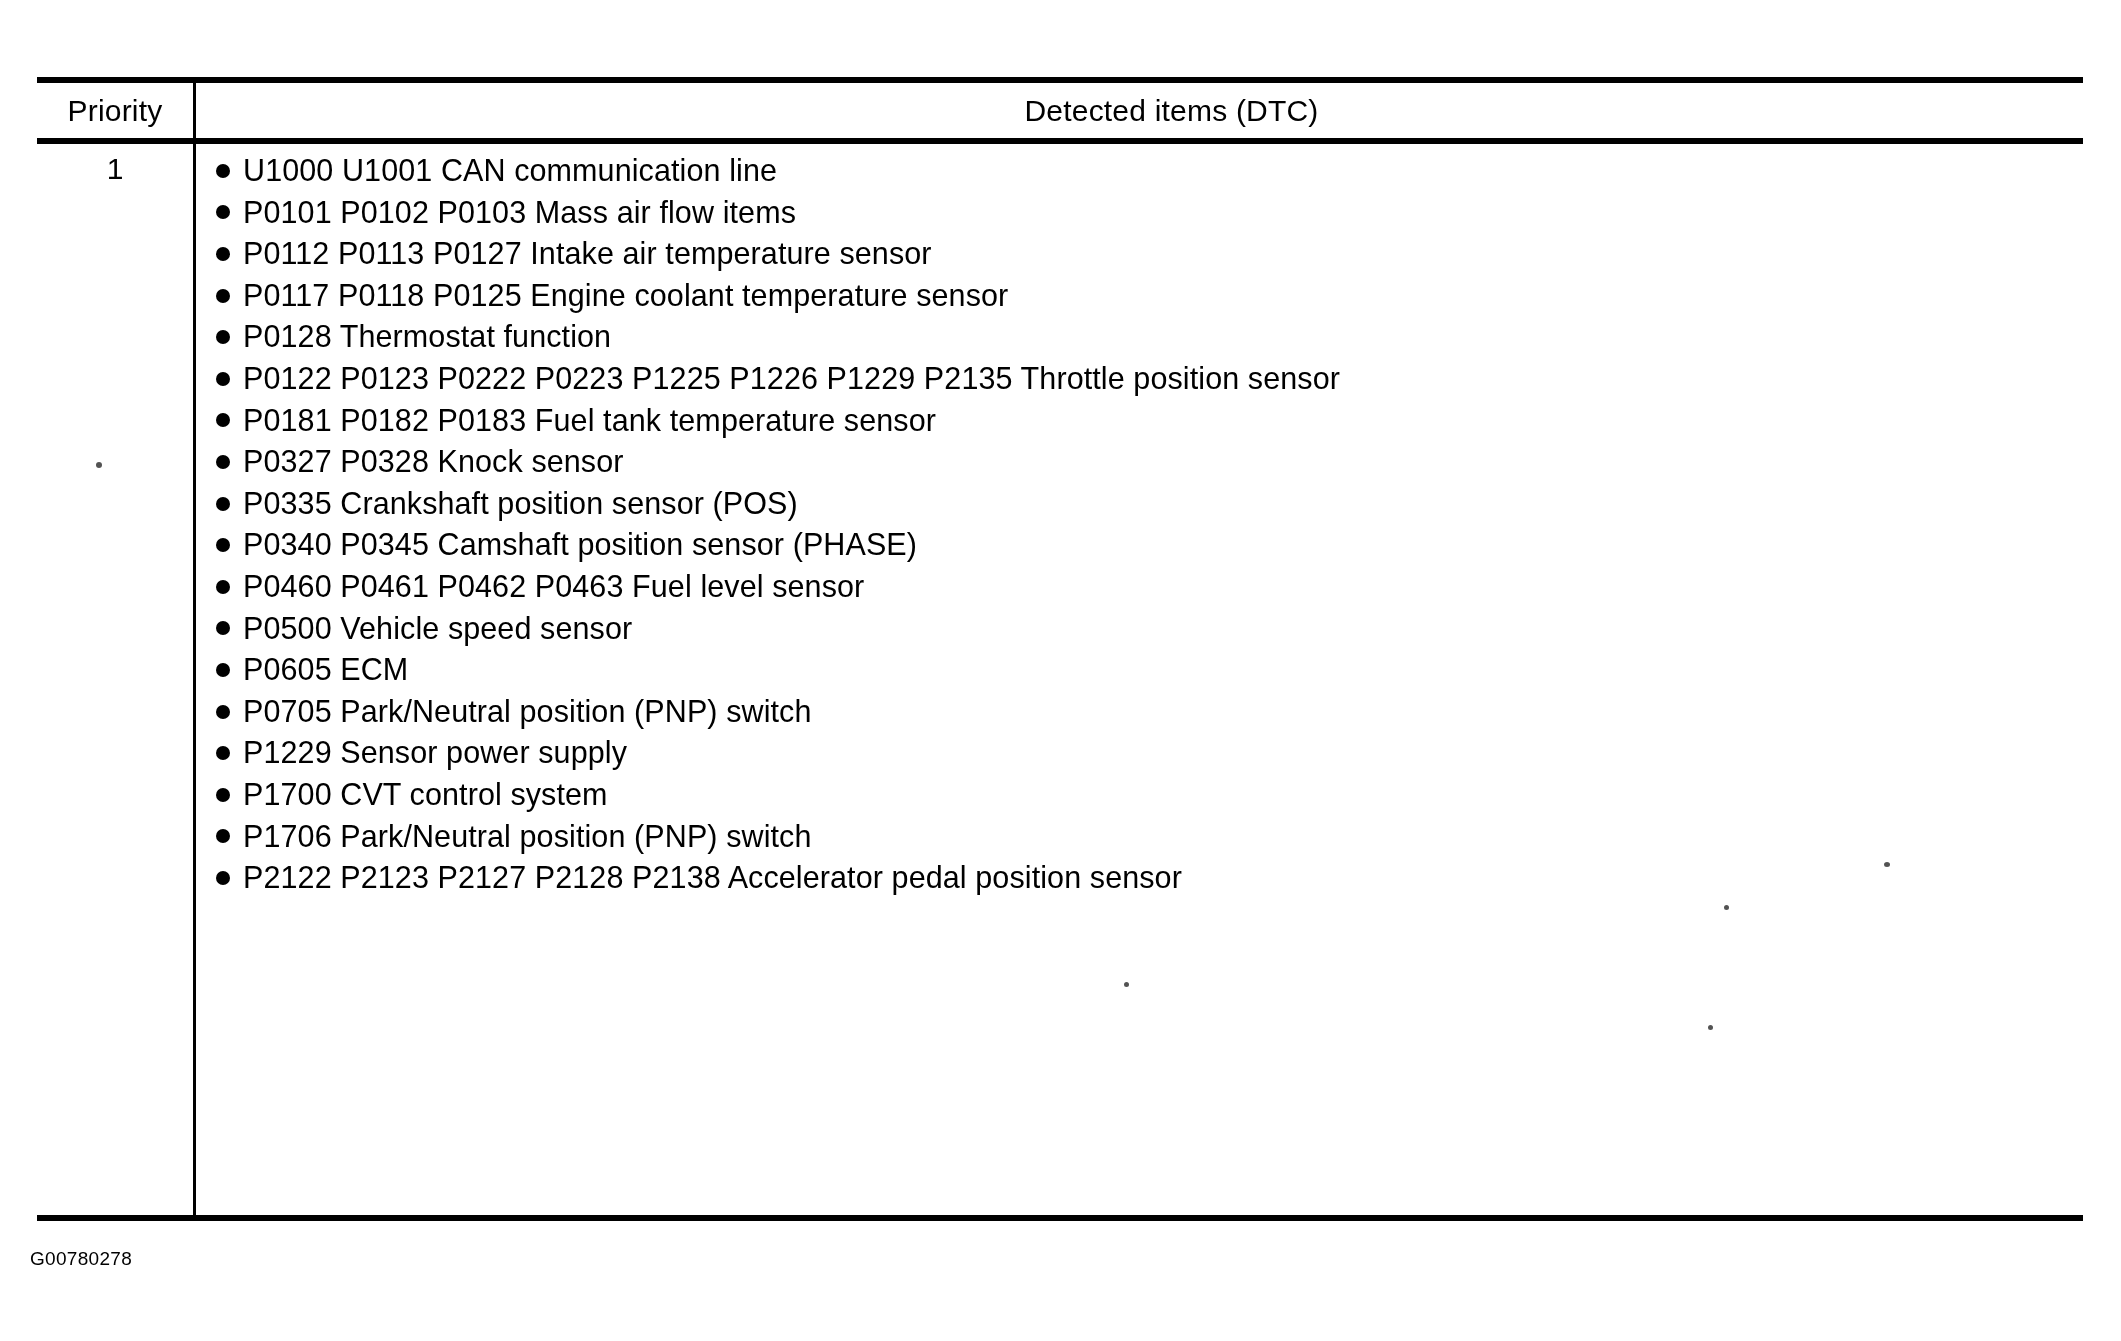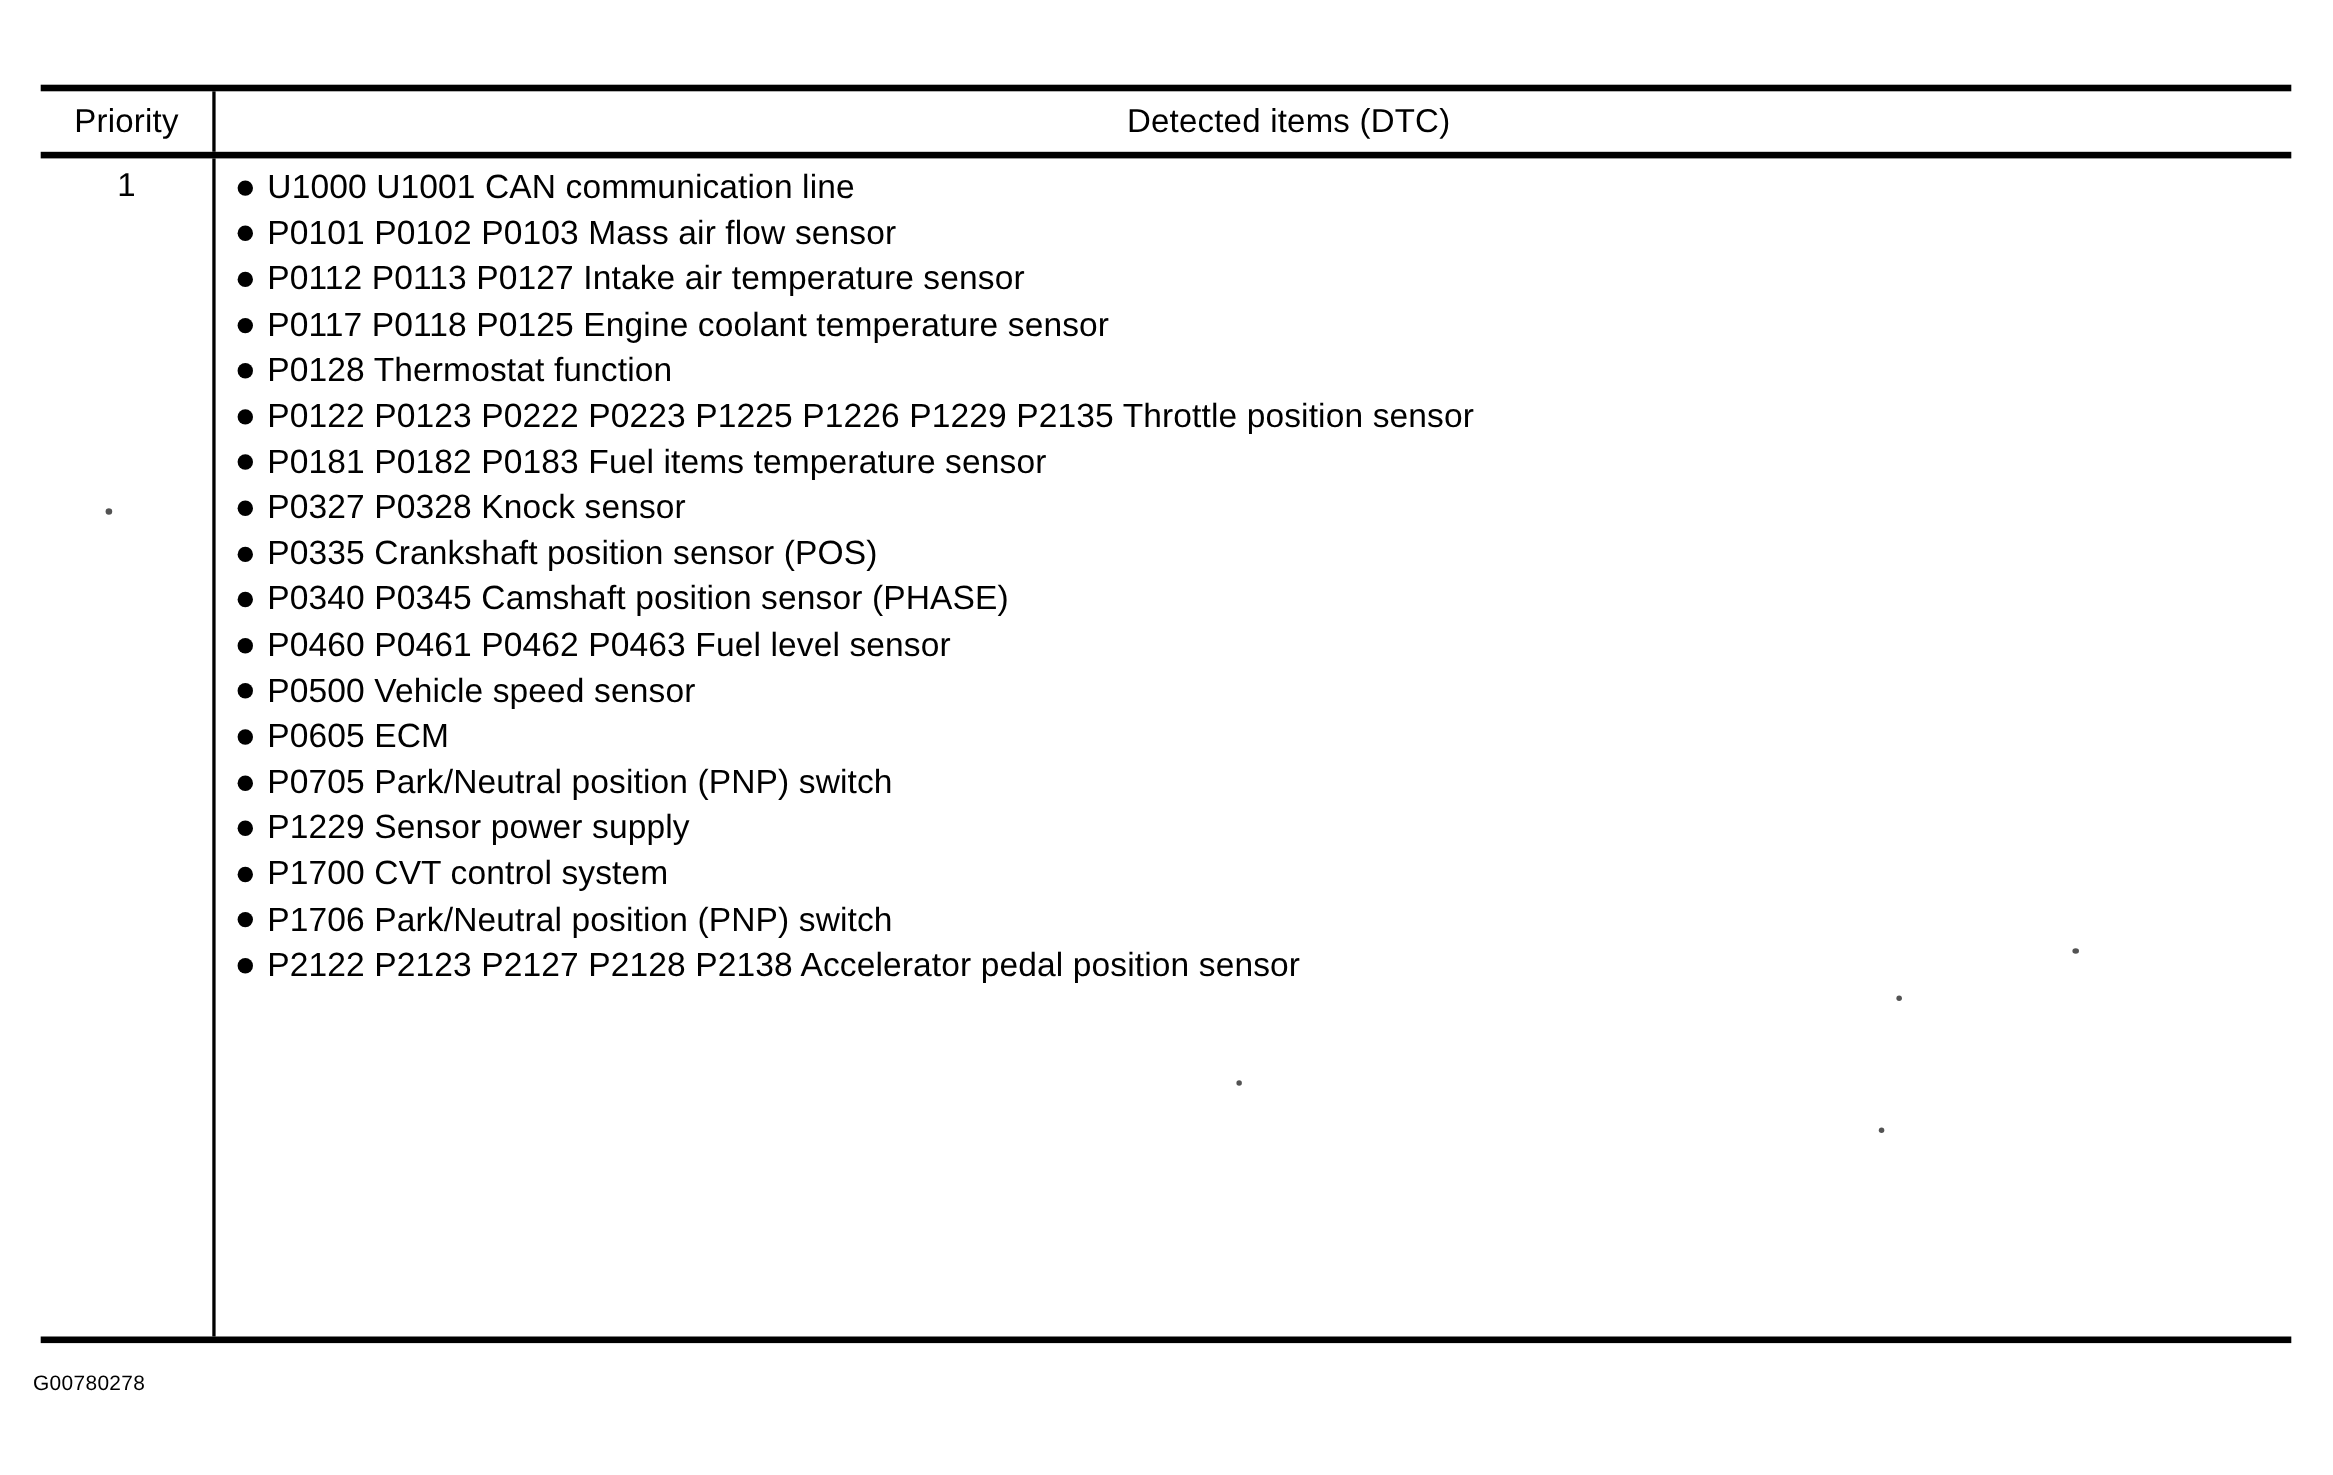--- a/index.html
+++ b/index.html
@@ -171,26 +171,26 @@
   <div class="header-row">
     <div class="th-priority">Priority</div>
     <div class="th-items">Detected items (DTC)</div>
   </div>
 
   <div class="priority-cell">1</div>
 
   <div class="items-cell">
     <ul class="dtc-list">
       <li><span class="bullet"></span><span>U1000 U1001 CAN communication line</span></li>
-      <li><span class="bullet"></span><span>P0101 P0102 P0103 Mass air flow sensor</span></li>
+      <li><span class="bullet"></span><span>P0101 P0102 P0103 Mass air flow items</span></li>
       <li><span class="bullet"></span><span>P0112 P0113 P0127 Intake air temperature sensor</span></li>
       <li><span class="bullet"></span><span>P0117 P0118 P0125 Engine coolant temperature sensor</span></li>
       <li><span class="bullet"></span><span>P0128 Thermostat function</span></li>
       <li><span class="bullet"></span><span>P0122 P0123 P0222 P0223 P1225 P1226 P1229 P2135 Throttle position sensor</span></li>
-      <li><span class="bullet"></span><span>P0181 P0182 P0183 Fuel items temperature sensor</span></li>
+      <li><span class="bullet"></span><span>P0181 P0182 P0183 Fuel tank temperature sensor</span></li>
       <li><span class="bullet"></span><span>P0327 P0328 Knock sensor</span></li>
       <li><span class="bullet"></span><span>P0335 Crankshaft position sensor (POS)</span></li>
       <li><span class="bullet"></span><span>P0340 P0345 Camshaft position sensor (PHASE)</span></li>
       <li><span class="bullet"></span><span>P0460 P0461 P0462 P0463 Fuel level sensor</span></li>
       <li><span class="bullet"></span><span>P0500 Vehicle speed sensor</span></li>
       <li><span class="bullet"></span><span>P0605 ECM</span></li>
       <li><span class="bullet"></span><span>P0705 Park/Neutral position (PNP) switch</span></li>
       <li><span class="bullet"></span><span>P1229 Sensor power supply</span></li>
       <li><span class="bullet"></span><span>P1700 CVT control system</span></li>
       <li><span class="bullet"></span><span>P1706 Park/Neutral position (PNP) switch</span></li>

